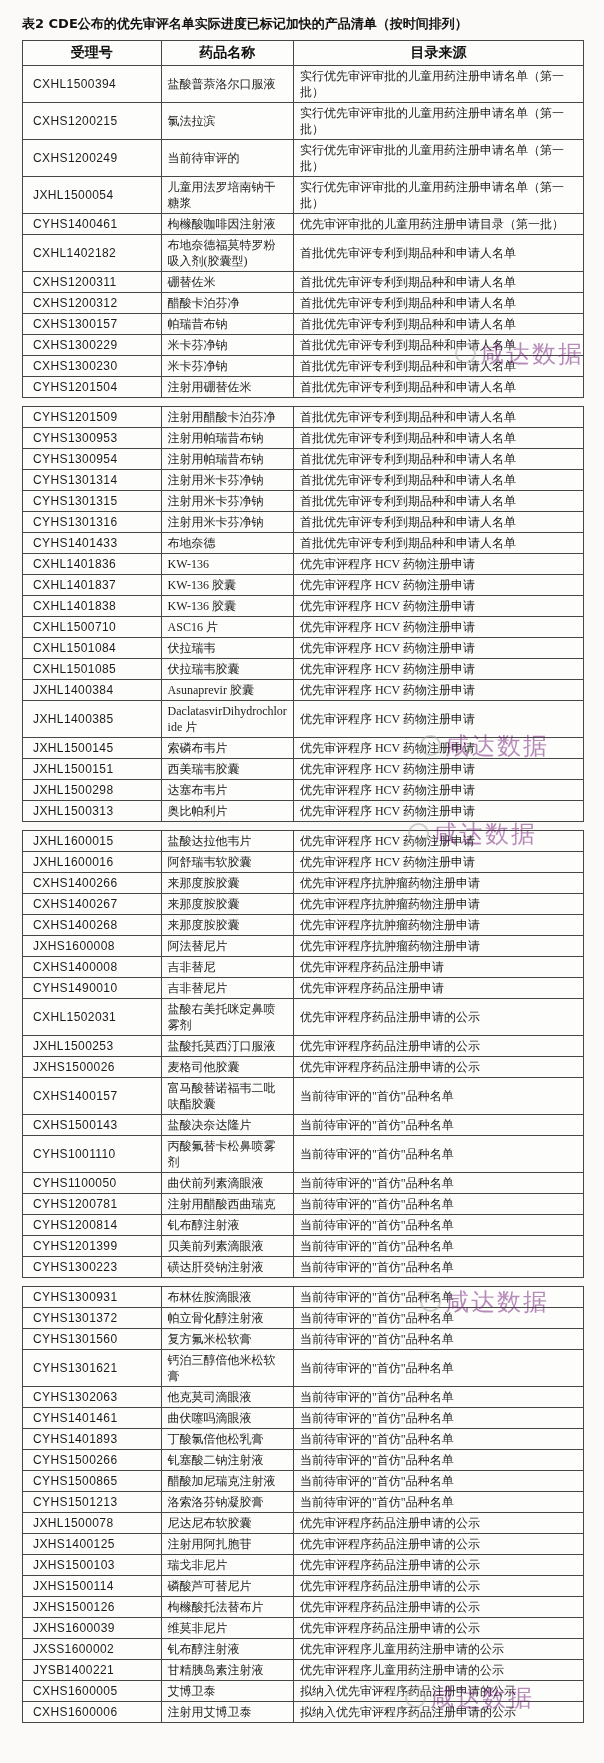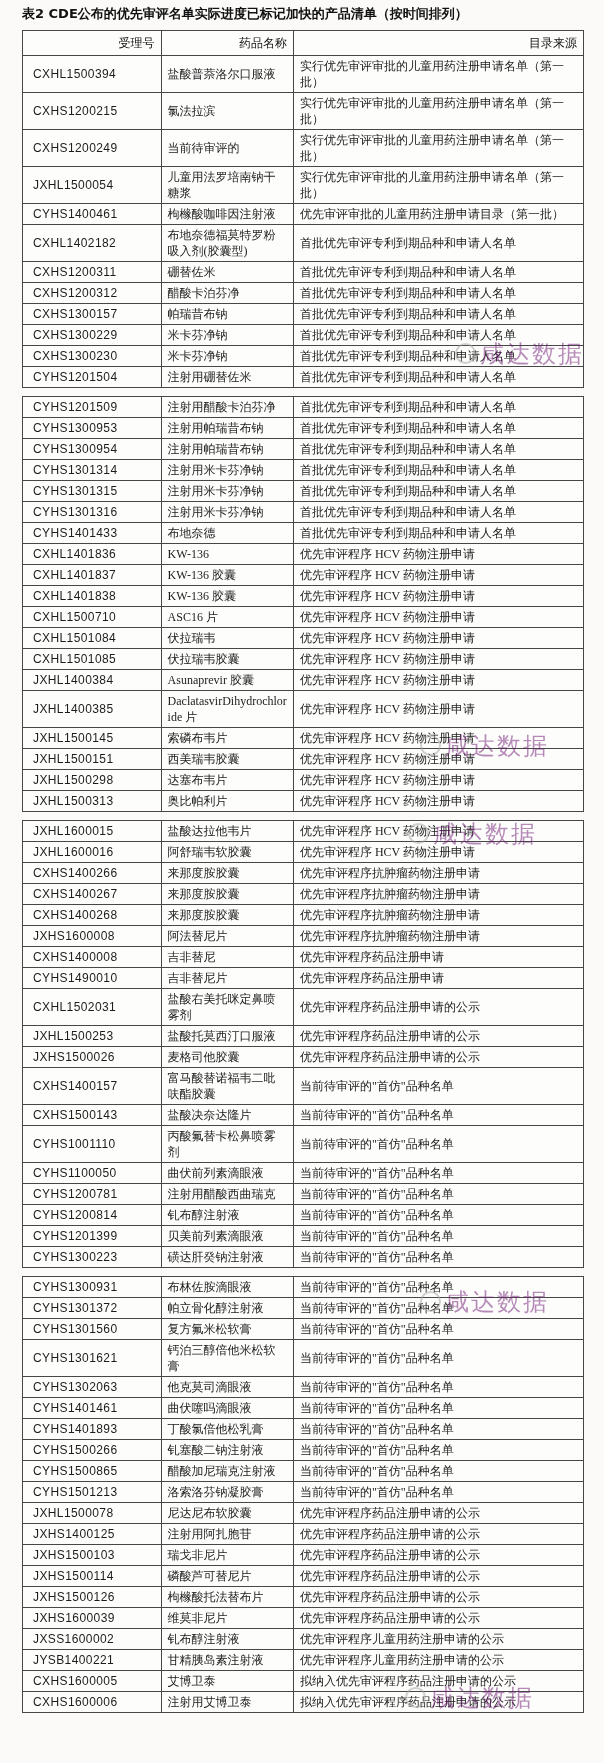--- a/index.html
+++ b/index.html
@@ -1,21 +1,21 @@
 <!DOCTYPE html>
 <html><head>
 <meta charset="utf-8">
 <style>
   html,body{margin:0;padding:0;background:#ffffff;}
   .page{
     position:relative;
     width:604px;height:1763px;
     box-sizing:border-box;
     background:#fbfaf8;
-    padding:2px 20px 0 22px;
+    padding:12px 20px 0 22px;
     font-family:"Liberation Sans",sans-serif;
     color:#1c1c1c;
     overflow:hidden;
   }
   .title{
     font-family:"DejaVu Sans",sans-serif;
     font-weight:bold;
     font-size:13px;
     line-height:18px;
     margin:3px 0 7px 0;
@@ -31,23 +31,23 @@
   th,td{
     border:1px solid #474747;
     font-size:12px;
     line-height:16px;
     padding:2px 6px;
     vertical-align:middle;
     overflow-wrap:break-word;
   }
   th{
     font-family:"Liberation Serif",serif;
-    font-weight:normal;
-    text-align:right;
-    font-size:12px;
+    font-weight:bold;
+    text-align:center;
+    font-size:14px;
     padding:4px 6px;
     color:#111;
   }
   td.c-id{
     font-family:"Liberation Sans",sans-serif;
     letter-spacing:.4px;
     padding-left:10px;
   }
   td.c-name{
     font-family:"Liberation Serif",serif;

